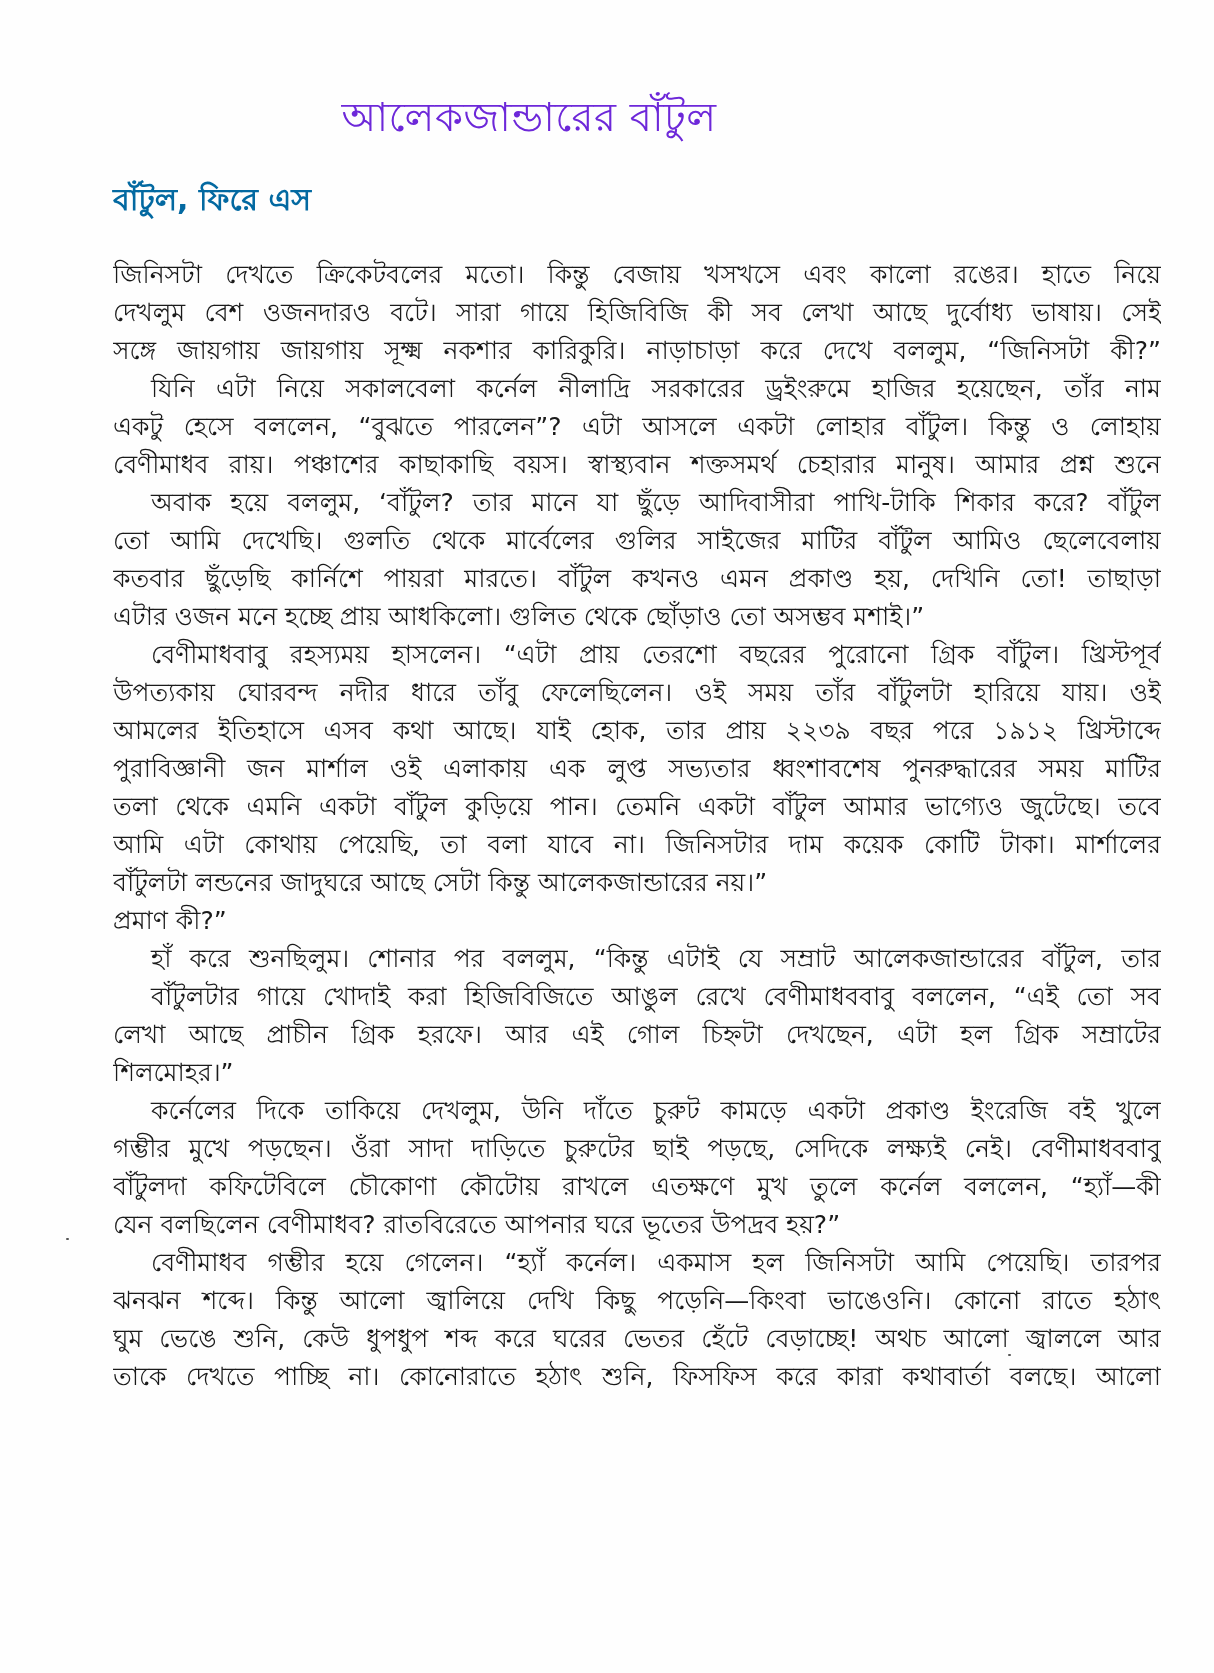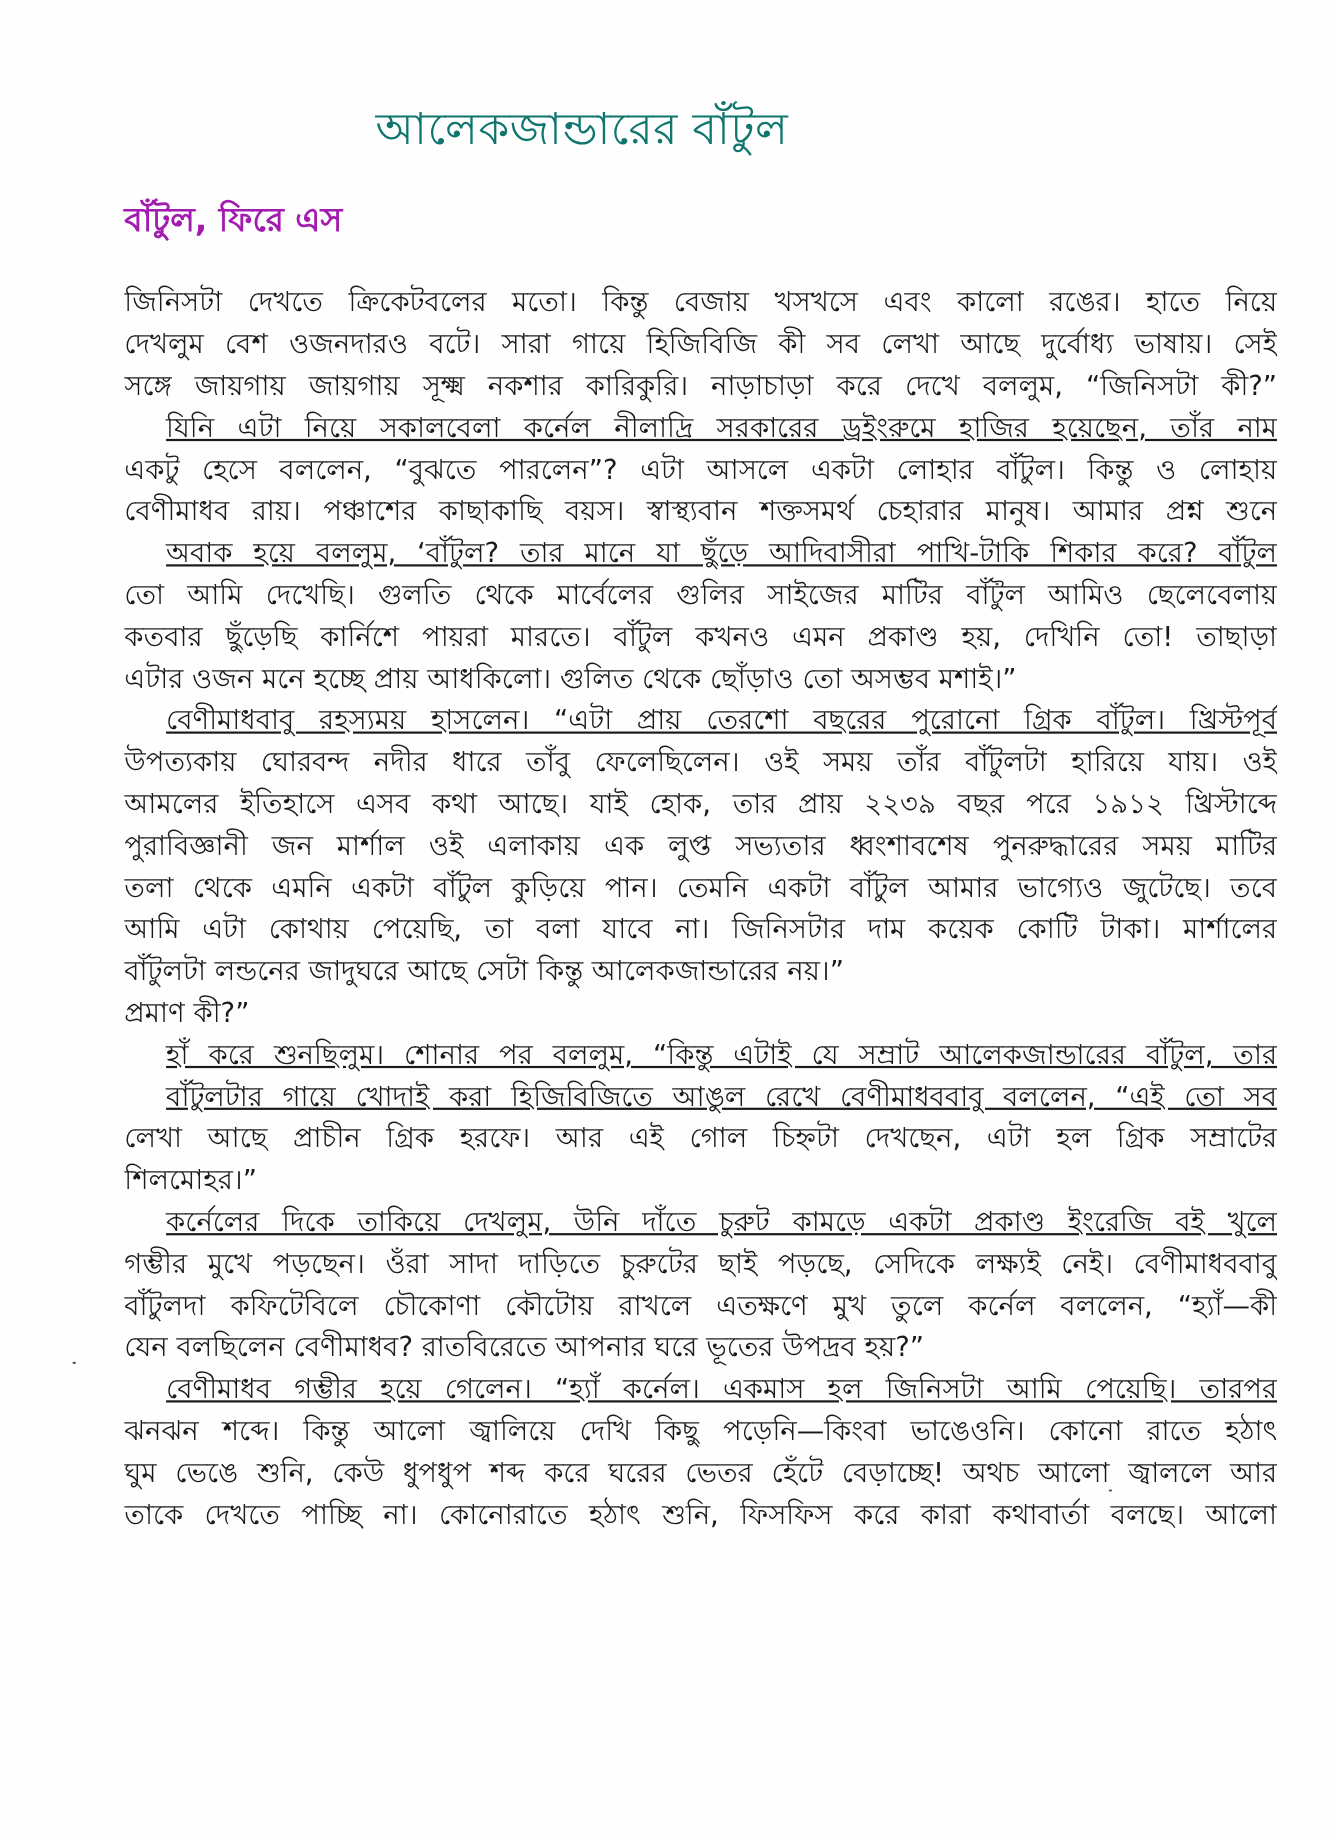--- a/index.html
+++ b/index.html
@@ -23,31 +23,31 @@
     }
     .title {
       position: absolute;
       top: 86px;
       left: 0;
       width: 1018px;
       text-align: center;
       font-size: 40px;
       font-weight: normal;
       letter-spacing: 0.5px;
-      color: #0f766e;
+      color: #6d28d9;
       padding-left: 40px;
       box-sizing: border-box;
     }
     .subtitle {
       position: absolute;
       top: 176px;
       left: 113px;
       font-size: 30px;
       font-weight: bold;
-      color: #a21caf;
+      color: #0369a1;
     }
     .body-text {
       position: absolute;
       top: 256px;
       left: 113px;
       width: 1048px;
     }
     .line {
       height: 38px;
       line-height: 38px;
@@ -55,21 +55,20 @@
       white-space: nowrap;
       text-align: justify;
       text-align-last: justify;
       overflow: hidden;
     }
     .line.last {
       text-align-last: left;
     }
     .line.indent {
       padding-left: 38px;
-      text-decoration: underline;
     }
     .specks {
       position: absolute; left: 0; top: 0; width: 1214px; height: 1673px;
       pointer-events: none;
     }
     .speck {
       position: absolute; width: 3px; height: 2px; background: #555; border-radius: 1px;
     }
   </style>
 </head>

